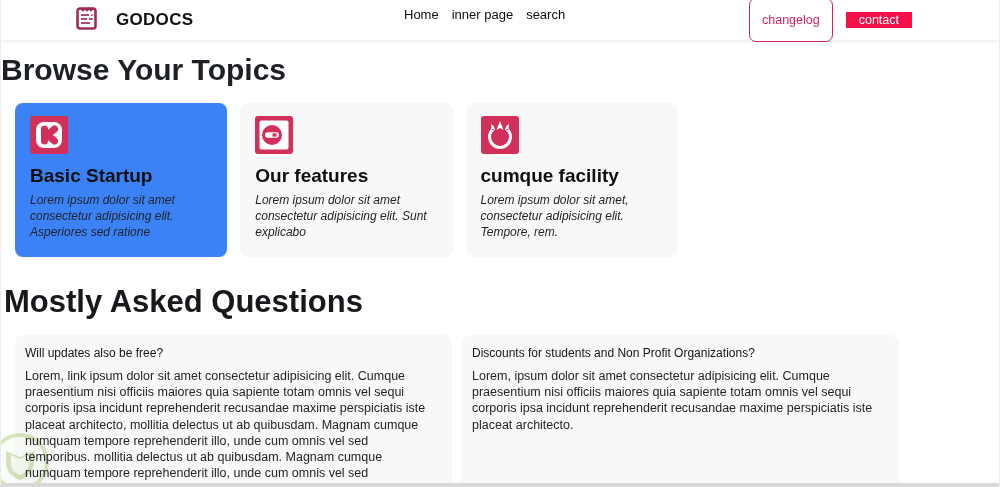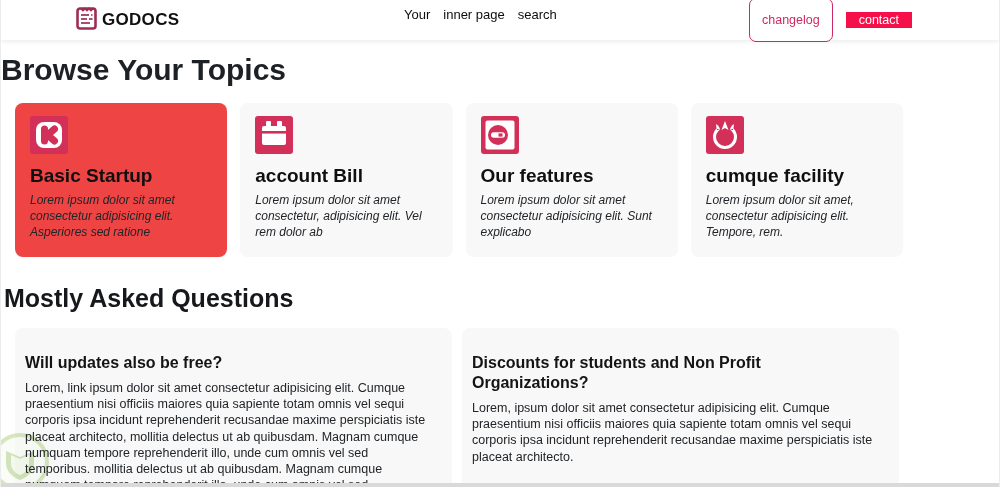--- a/index.html
+++ b/index.html
@@ -18,21 +18,21 @@
   .header {
     height: 40px;
     display: flex;
     align-items: center;
     padding: 0 87px 0 75px;
     background: #fff;
     box-shadow: 0 2px 4px rgba(0,0,0,0.07);
     position: relative;
     z-index: 5;
   }
-  .brand { display: flex; align-items: center; gap: 5px; cursor: pointer; }
+  .brand { display: flex; align-items: center; gap: 19px; cursor: pointer; }
   .brand-text {
     font-size: 17px; font-weight: 800; letter-spacing: 0.3px; color: #101010;
   }
   .nav {
     position: absolute;
     left: 403px; top: 0; height: 28px;
     display: flex; align-items: center; gap: 13px;
   }
   .nav a { font-size: 13px; color: #0d0d0d; text-decoration: none; cursor: pointer; }
   .header-actions { margin-left: auto; display: flex; align-items: center; gap: 13px; }
@@ -62,53 +62,53 @@
     grid-template-columns: repeat(4, 1fr);
     gap: 13px;
   }
   .topic-card {
     background: #f8f8f8;
     border-radius: 8px;
     padding: 13px 16px 16px 15px;
     min-height: 123px;
     cursor: pointer;
   }
-  .topic-card.is-white { background: #ef4444; }
+  .topic-card.is-white { background: #3b82f6; }
   .topic-icon { width: 38px; height: 38px; display: block; }
   .topic-title {
     font-size: 19px; font-weight: 700; color: #0f0f0f;
     margin: 11px 0 6px;
   }
   .topic-desc { font-size: 12px; line-height: 1.33; color: #212529; font-style: italic; }
 
   
   .faq-heading {
     margin: 27px 0 0 3px;
-    font-size: 25px;
+    font-size: 31px;
     font-weight: 700;
     color: #16181b;
   }
   .faq-grid {
     margin: 15px 0 0 14px;
     width: 884px;
     display: grid;
     grid-template-columns: repeat(2, 1fr);
     gap: 10px;
   }
   .faq-card {
     background: #f8f8f8;
     border-radius: 8px;
     padding: 11px 18px 12px 10px;
     min-height: 176px;
     position: relative;
   }
   .faq-card-inner { position: relative; z-index: 2; }
   .faq-question {
-    font-size: 16px; font-weight: 700; color: #141414;
-    line-height: 1.25; margin-bottom: 7px; margin-top: 14px;
+    font-size: 12px; font-weight: 400; color: #141414;
+    line-height: 1.25; margin-bottom: 7px;
   }
   .faq-answer { font-size: 12.5px; line-height: 1.3; color: #212529; }
 
   
   .watermark {
     position: absolute;
     left: -10px; top: 433px;
     width: 58px; height: 58px;
     z-index: 1;
     opacity: 0.45;
@@ -135,21 +135,21 @@
         <line x1="15" y1="9" x2="16.5" y2="9" stroke="#9e2d55" stroke-width="1.7"></line>
         <line x1="5" y1="13" x2="11" y2="13" stroke="#9e2d55" stroke-width="1.7"></line>
         <line x1="13" y1="13" x2="16.5" y2="13" stroke="#9e2d55" stroke-width="1.7"></line>
         <line x1="5" y1="17" x2="14" y2="17" stroke="#9e2d55" stroke-width="1.7"></line>
       </svg>
     </span>
     <span class="brand-text">GODOCS</span>
   </div>
 
   <div class="nav">
-    <a>Your</a>
+    <a>Home</a>
     <a>inner page</a>
     <a>search</a>
   </div>
 
   <div class="header-actions">
     <button class="btn-outline">changelog</button>
     <button class="btn-solid">contact</button>
   </div>
 </div>
 
@@ -163,33 +163,20 @@
         <rect x="0" y="0" width="38" height="38" rx="3" fill="#d23059"></rect>
         <rect x="6" y="6" width="26" height="26" rx="8" fill="#ffffff"></rect>
         <line x1="14.5" y1="13" x2="14.5" y2="25" stroke="#d23059" stroke-width="7" stroke-linecap="round"></line>
         <polyline points="24.5,13 17.5,19 24.5,25" fill="none" stroke="#d23059" stroke-width="7" stroke-linecap="round" stroke-linejoin="round"></polyline>
       </svg>
     </span>
     <div class="topic-title">Basic Startup</div>
     <div class="topic-desc">Lorem ipsum dolor sit amet consectetur adipisicing elit. Asperiores sed ratione</div>
   </div>
 
-  <div class="topic-card">
-    <span>
-      <svg class="topic-icon" viewBox="0 0 38 38">
-        <rect x="0" y="0" width="38" height="38" rx="3" fill="#d23059"></rect>
-        <rect x="7" y="10" width="24" height="19" rx="2" fill="#ffffff"></rect>
-        <rect x="11" y="5" width="5" height="8" rx="1" fill="#ffffff"></rect>
-        <rect x="22" y="5" width="5" height="8" rx="1" fill="#ffffff"></rect>
-        <rect x="7" y="15" width="24" height="2.6" fill="#d23059"></rect>
-      </svg>
-    </span>
-    <div class="topic-title">account Bill</div>
-    <div class="topic-desc">Lorem ipsum dolor sit amet consectetur, adipisicing elit. Vel rem dolor ab</div>
-  </div>
 
   <div class="topic-card">
     <span>
       <svg class="topic-icon" viewBox="0 0 38 38">
         <rect x="0" y="0" width="38" height="38" rx="3" fill="#d23059"></rect>
         <rect x="4.5" y="4.5" width="29" height="29" rx="2" fill="#ffffff"></rect>
         <circle cx="17" cy="19" r="10" fill="#d23059"></circle>
         <rect x="10" y="16.2" width="14" height="5.6" rx="2.8" fill="#ffffff"></rect>
         <rect x="17.5" y="17.4" width="4" height="3.2" fill="#d23059"></rect>
       </svg>

